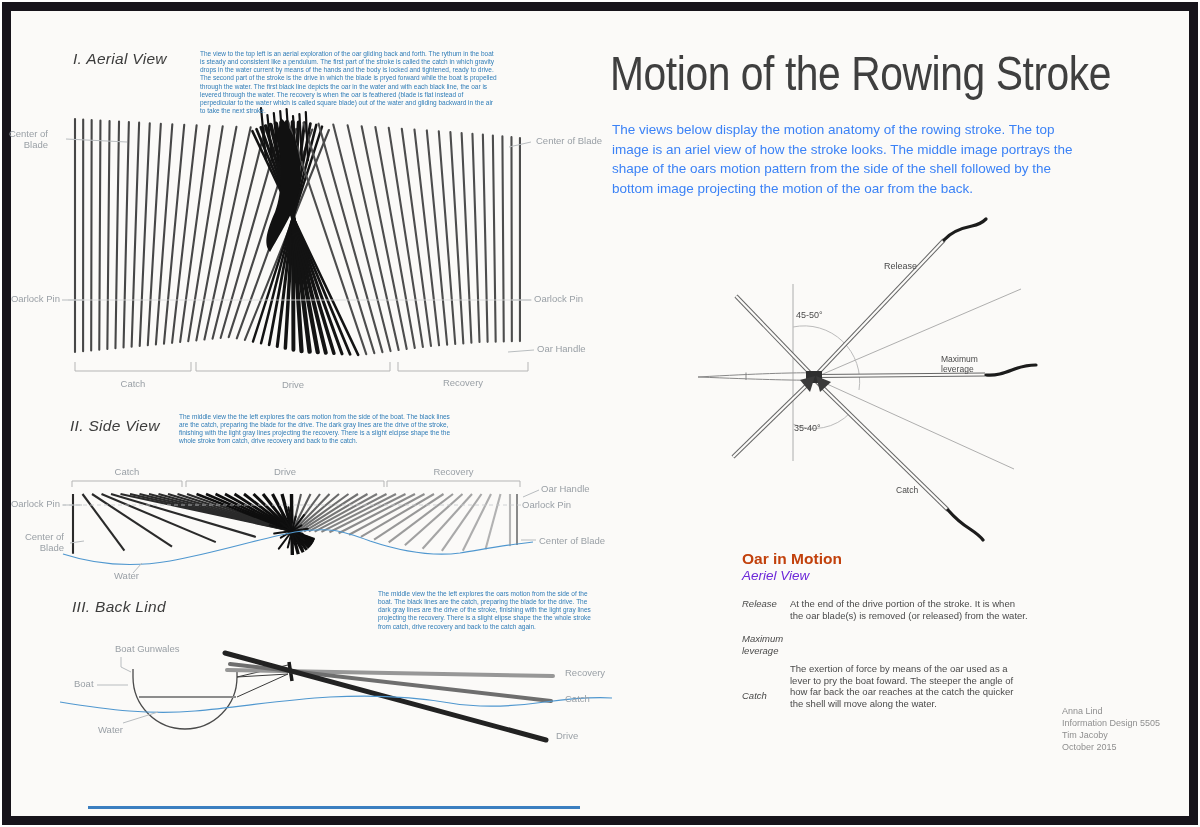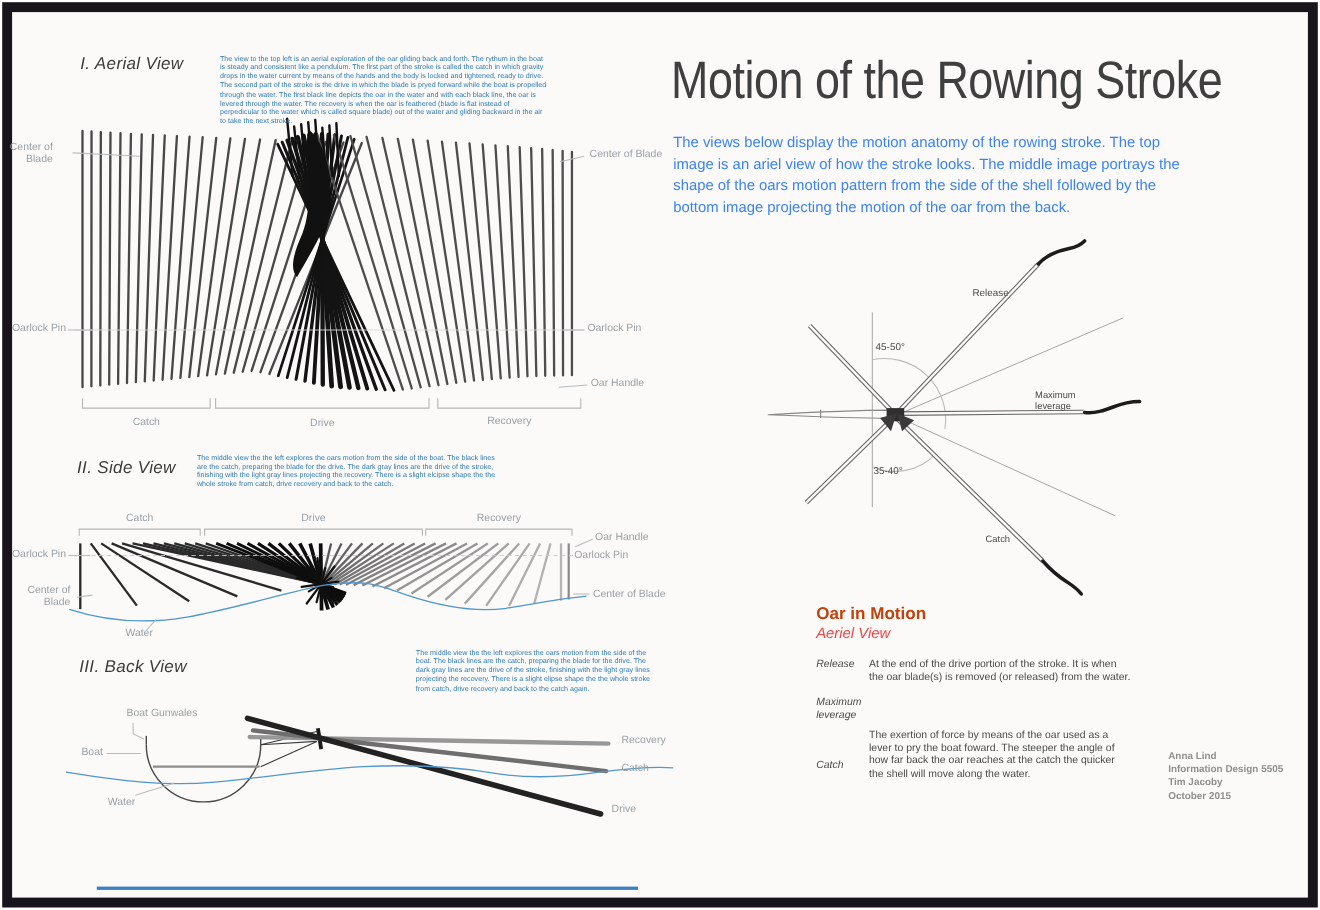--- a/index.html
+++ b/index.html
@@ -9,21 +9,21 @@
   .abs{position:absolute;}
   .nw{white-space:nowrap;}
   .lbl{position:absolute;font-size:9.5px;line-height:1.15;color:#9aa0a6;}
   .lbl-dark{position:absolute;font-size:9px;line-height:1.2;color:#4a4a4a;}
   .sec-heading{position:absolute;font-style:italic;font-size:15.5px;color:#3c3c3c;letter-spacing:.3px;}
   .blue-note{position:absolute;font-size:6.5px;line-height:1.25;color:#2f7cb7;}
   .main-title{position:absolute;font-size:48px;color:#3f3f3f;font-weight:400;letter-spacing:-0.5px;
               transform:scaleX(.85);transform-origin:left top;white-space:nowrap;}
   .intro{position:absolute;font-size:13.5px;line-height:1.45;color:#3b82f6;}
   .oim-heading{position:absolute;font-size:15.5px;font-weight:bold;color:#c2410c;}
-  .oim-sub{position:absolute;font-size:13.5px;font-style:italic;color:#ef4444;}
+  .oim-sub{position:absolute;font-size:13.5px;font-style:italic;color:#6d28d9;}
   .def-term{position:absolute;font-size:9.5px;font-style:italic;color:#4a4a4a;line-height:1.22;width:44px;}
   .def-text{position:absolute;font-size:9.5px;color:#4a4a4a;line-height:1.22;width:238px;}
   .credits-line{font-size:9px;line-height:1.35;color:#8f8f8f;}
   .phase-label{position:absolute;font-size:9.5px;color:#9aa0a6;text-align:center;}
   .bottom-accent{position:absolute;left:88px;top:806px;width:492px;height:2.5px;}
   svg{position:absolute;left:0;top:0;}
 </style>
 </head>
 <body>
 
@@ -277,21 +277,21 @@
   <div class="phase-label" style="left:186px;top:466px;width:198px;">Drive</div>
   <div class="phase-label" style="left:387px;top:466px;width:133px;">Recovery</div>
 
   <div class="lbl nw" style="left:4px;top:499px;width:56px;text-align:right;">Oarlock Pin</div>
   <div class="lbl" style="left:24px;top:532px;width:40px;text-align:right;">Center of Blade</div>
   <div class="lbl nw" style="left:114px;top:571px;">Water</div>
   <div class="lbl nw" style="left:541px;top:484px;">Oar Handle</div>
   <div class="lbl nw" style="left:522px;top:500px;">Oarlock Pin</div>
   <div class="lbl nw" style="left:539px;top:536px;">Center of Blade</div>
 
-  <div class="sec-heading" style="left:72px;top:598px;">III. Back View</div>
+  <div class="sec-heading" style="left:72px;top:598px;">III. Back Lind</div>
   <div class="blue-note" style="left:378px;top:590px;width:215px;">The middle view the the left explores the oars motion from the side of the boat. The black lines are the catch, preparing the blade for the drive. The dark gray  lines are the drive of the stroke, finishing with the light gray lines projecting the recovery. There is a slight elipse shape the the whole stroke from catch, drive recovery and back to the catch again.</div>
 
   <div class="lbl nw" style="left:115px;top:644px;">Boat Gunwales</div>
   <div class="lbl nw" style="left:74px;top:679px;">Boat</div>
   <div class="lbl nw" style="left:98px;top:725px;">Water</div>
   <div class="lbl nw" style="left:565px;top:668px;">Recovery</div>
   <div class="lbl nw" style="left:565px;top:694px;">Catch</div>
   <div class="lbl nw" style="left:556px;top:731px;">Drive</div>
 
   <div class="main-title" style="left:610px;top:46px;">Motion of the Rowing Stroke</div>
@@ -305,21 +305,21 @@
 
   <div class="oim-heading" style="left:742px;top:550px;">Oar in Motion</div>
   <div class="oim-sub" style="left:742px;top:568px;">Aeriel View</div>
 
   <div class="def-term" style="left:742px;top:598px;">Release</div>
   <div class="def-text" style="left:790px;top:598px;">At the end of the drive portion of the stroke. It is when the oar blade(s) is removed (or released) from the water.</div>
   <div class="def-term" style="left:742px;top:633px;">Maximum leverage</div>
   <div class="def-text" style="left:790px;top:663px;">The exertion of force by means of the oar used as a lever to pry the boat foward. The steeper the angle of how far back the oar reaches at the catch the quicker the shell will move along the water.</div>
   <div class="def-term" style="left:742px;top:690px;">Catch</div>
 
-  <div class="abs" style="left:1062px;top:681px;font-weight:bold;">
+  <div class="abs" style="left:1062px;top:705px;">
     <div class="credits-line">Anna Lind</div>
     <div class="credits-line">Information Design 5505</div>
     <div class="credits-line">Tim Jacoby</div>
     <div class="credits-line">October 2015</div>
   </div>
 
   <div class="bottom-accent" style="background: rgb(59, 127, 192);"></div>
 </div>
 
 </body></html>

